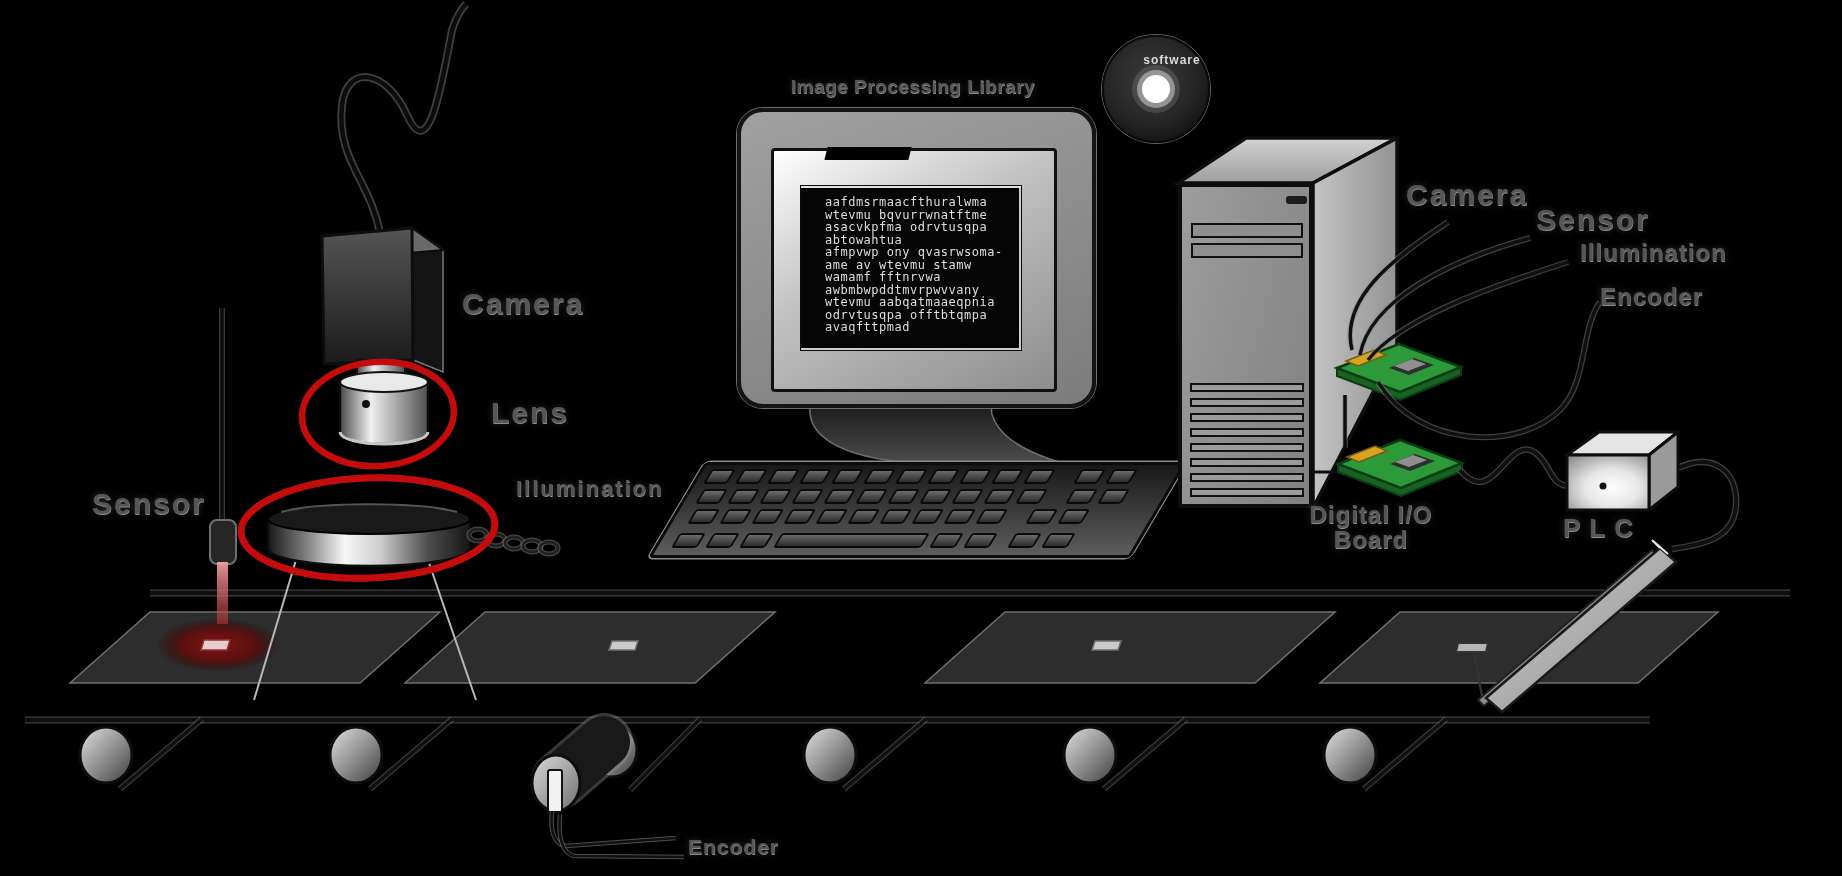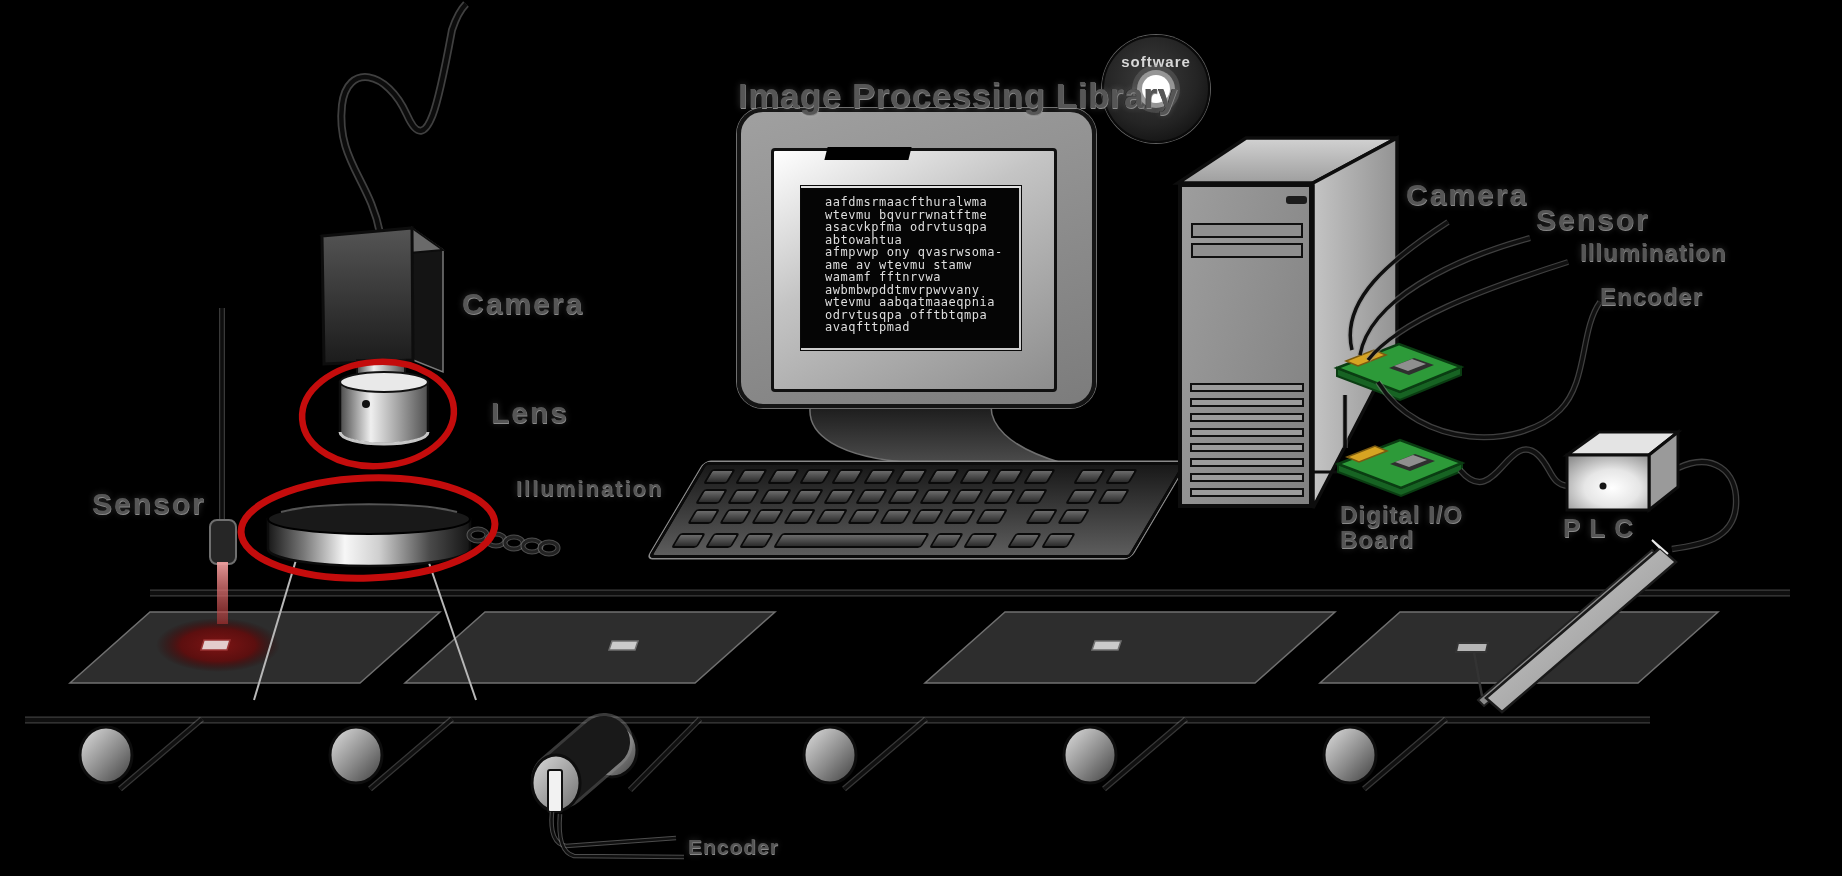--- a/index.html
+++ b/index.html
@@ -37,24 +37,24 @@
   .tw-power{position:absolute;left:104px;top:9px;width:21px;height:8px;background:#1c1c1c;border-radius:3px;}
   .tw-bay{position:absolute;left:9px;width:112px;height:15px;background:#8f8f8f;border:2.5px solid #101010;box-sizing:border-box;}
   .tw-vent{position:absolute;left:8px;width:114px;height:9px;background:#9c9c9c;border:2px solid #111;box-sizing:border-box;}
 
   
   .cd{position:absolute;left:1102px;top:35px;width:104px;height:104px;border-radius:50%;border:2px solid #0a0a0a;
       background:radial-gradient(circle at 45% 40%, #3c3c3c 0%, #242424 55%, #161616 76%, #474747 90%, #1c1c1c 100%);
       box-shadow:0 0 0 1px #5f5f5f;}
   .cd-hole{position:absolute;left:38px;top:38px;width:28px;height:28px;border-radius:50%;background:#fff;
       box-shadow:0 0 0 5px rgba(210,210,210,.55), 0 0 0 10px rgba(120,120,120,.35);}
-  .cd-text{position:absolute;left:0;top:16px;width:100%;text-align:center;color:#d8d8d8;font-size:15px;
+  .cd-text{position:absolute;left:16px;top:16px;width:100%;text-align:center;color:#d8d8d8;font-size:12px;
       font-weight:bold;letter-spacing:1px;}
 
-  .dio-label{position:absolute;left:1340px;top:502px;width:150px;text-align:left;}
+  .dio-label{position:absolute;left:1296px;top:502px;width:150px;text-align:center;}
   .dio-label div{color:#565656;font-weight:bold;font-size:24px;letter-spacing:1px;line-height:25px;
       text-shadow:0.5px 0.5px 0 #8a8a8a,-0.5px -0.5px 0 #1c1c1c,0 0 7px rgba(255,255,255,.20);}
 </style>
 </head>
 <body>
 
 <div class="stage">
 
   <svg class="art" width="1842" height="876" viewBox="0 0 1842 876">
     <defs>
@@ -382,21 +382,21 @@
   <div class="cd">
     <div class="cd-text">software</div>
     <div class="cd-hole"></div>
   </div>
 
   <div class="lbl lbl-30" style="left:462px;top:287px;">Camera</div>
   <div class="lbl lbl-30" style="left:466px;top:396px;margin-left:25px;">Lens</div>
   <div class="lbl lbl-30" style="left:92px;top:487px;">Sensor</div>
   <div class="lbl lbl-22" style="left:516px;top:476px;">Illumination</div>
 
-  <div class="lbl" style="left:738px;top:76px;width:350px;text-align:center;font-size:35px;letter-spacing:0.5px;">Image Processing Library</div>
+  <div class="lbl" style="left:738px;top:76px;width:350px;text-align:center;font-size:19px;letter-spacing:0.5px;">Image Processing Library</div>
 
   <div class="lbl lbl-30" style="left:1406px;top:178px;">Camera</div>
   <div class="lbl lbl-30" style="left:1536px;top:203px;">Sensor</div>
   <div class="lbl lbl-24" style="left:1580px;top:239px;letter-spacing:1px;">Illumination</div>
   <div class="lbl lbl-24" style="left:1600px;top:283px;letter-spacing:1px;">Encoder</div>
 
   <div class="dio-label">
     <div>Digital I/O</div>
     <div>Board</div>
   </div>

